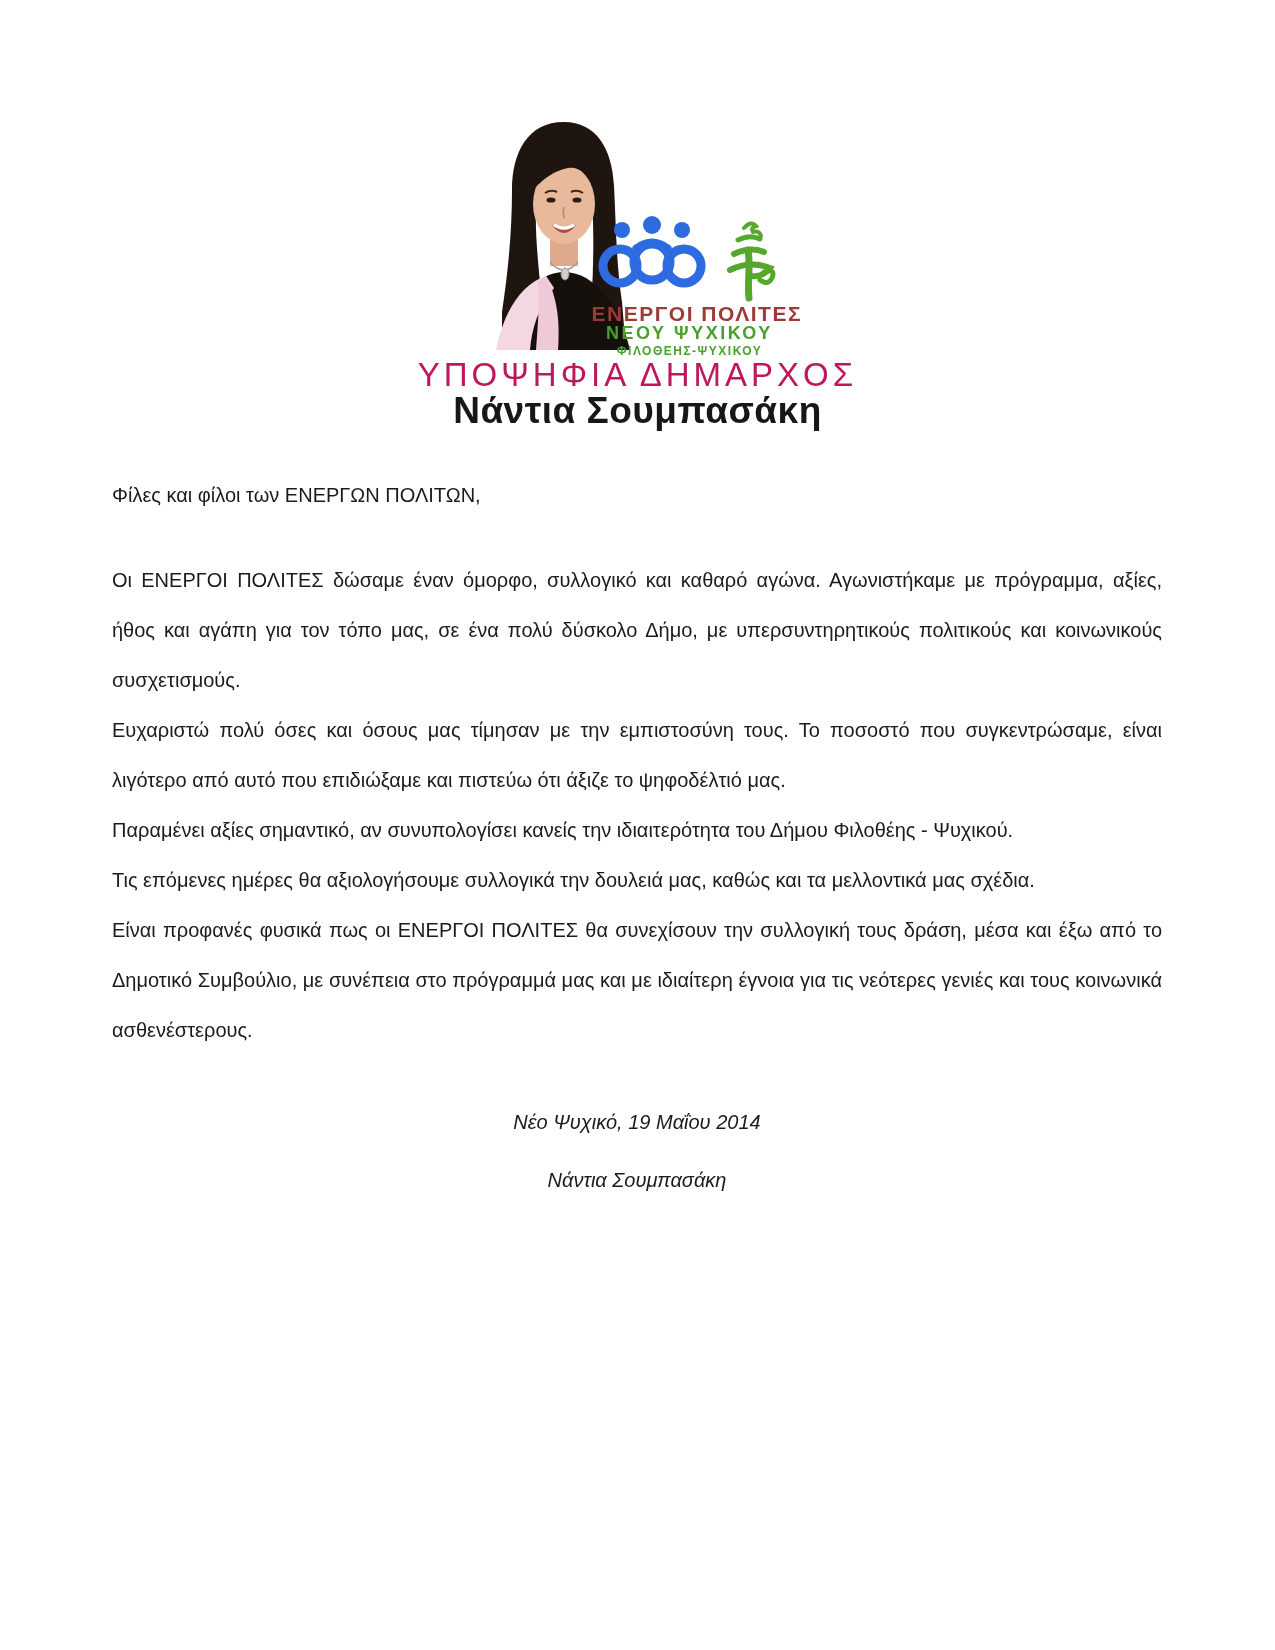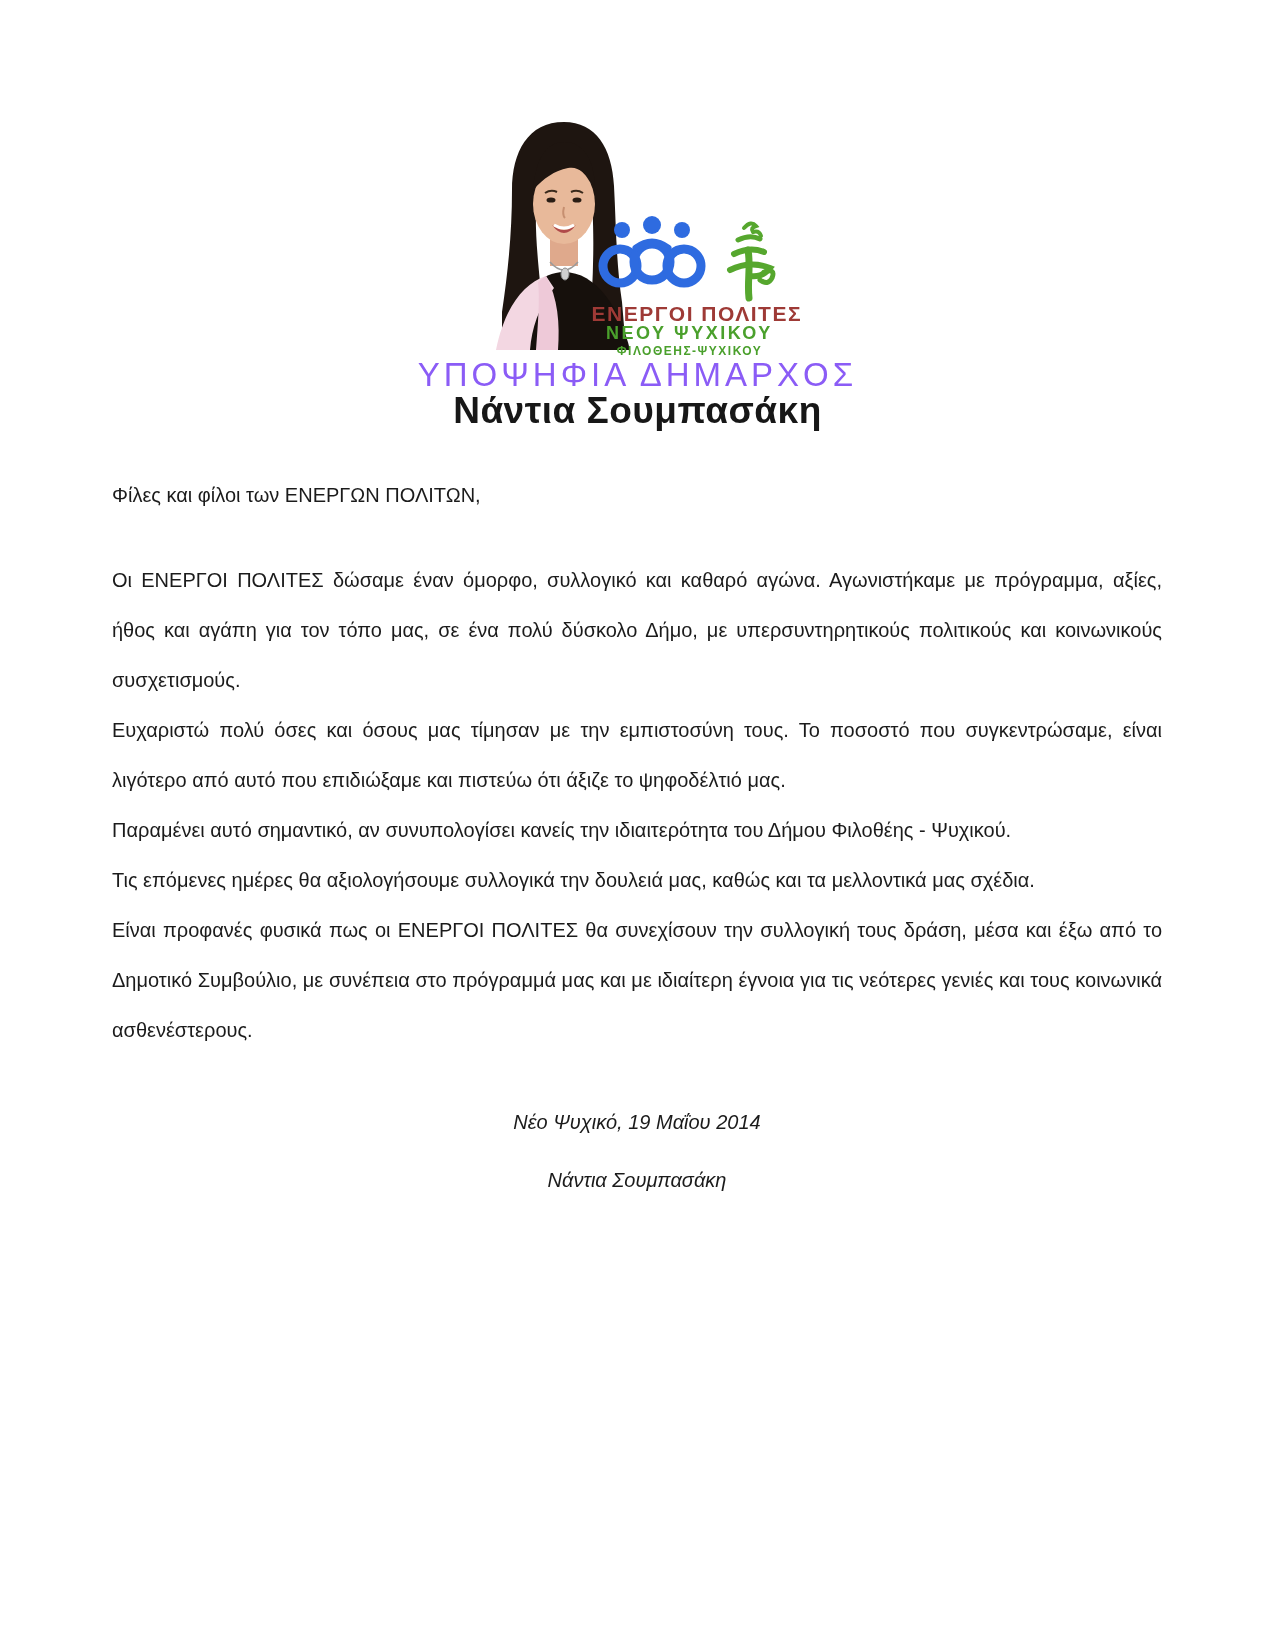--- a/index.html
+++ b/index.html
@@ -160,30 +160,30 @@
             <path d="M152,18 q7,-8 12,-2 q-6,2 -3,6 q6,-2 8,4" stroke-width="4"></path>
             <path d="M172,62 q12,-4 8,6 q-4,8 -12,2" stroke-width="5"></path>
           </g>
         </svg>
         <div class="logo-line1" style="color:#9e3a36">ΕΝΕΡΓΟΙ ΠΟΛΙΤΕΣ</div>
         <div class="logo-line2" style="color:#4aa02c">ΝΕΟΥ ΨΥΧΙΚΟΥ</div>
         <div class="logo-line3" style="color:#4aa02c">ΦΙΛΟΘΕΗΣ-ΨΥΧΙΚΟΥ</div>
       </div>
     </div>
 
-    <div class="candidacy-title" style="color:#8b5cf6">ΥΠΟΨΗΦΙΑ ΔΗΜΑΡΧΟΣ</div>
+    <div class="candidacy-title" style="color:#be185d">ΥΠΟΨΗΦΙΑ ΔΗΜΑΡΧΟΣ</div>
     <div class="candidate-name">Νάντια Σουμπασάκη</div>
   </div>
 
   <div class="letter-body">
     <p class="salutation">Φίλες και φίλοι των ΕΝΕΡΓΩΝ ΠΟΛΙΤΩΝ,</p>
 
     <p class="body-para">Οι ΕΝΕΡΓΟΙ ΠΟΛΙΤΕΣ δώσαμε έναν όμορφο, συλλογικό και καθαρό αγώνα. Αγωνιστήκαμε με πρόγραμμα, αξίες, ήθος και αγάπη για τον τόπο μας, σε ένα πολύ δύσκολο Δήμο, με υπερσυντηρητικούς πολιτικούς και κοινωνικούς συσχετισμούς.</p>
     <p class="body-para">Ευχαριστώ πολύ όσες και όσους μας τίμησαν με την εμπιστοσύνη τους. Το ποσοστό που συγκεντρώσαμε, είναι λιγότερο από αυτό που επιδιώξαμε και πιστεύω ότι άξιζε το ψηφοδέλτιό μας.</p>
-    <p class="body-para">Παραμένει αυτό σημαντικό, αν συνυπολογίσει κανείς την ιδιαιτερότητα του Δήμου Φιλοθέης - Ψυχικού.</p>
+    <p class="body-para">Παραμένει αξίες σημαντικό, αν συνυπολογίσει κανείς την ιδιαιτερότητα του Δήμου Φιλοθέης - Ψυχικού.</p>
     <p class="body-para">Τις επόμενες ημέρες θα αξιολογήσουμε συλλογικά την δουλειά μας, καθώς και τα μελλοντικά μας σχέδια.</p>
     <p class="body-para">Είναι προφανές φυσικά πως οι ΕΝΕΡΓΟΙ ΠΟΛΙΤΕΣ θα συνεχίσουν την συλλογική τους δράση, μέσα και έξω από το Δημοτικό Συμβούλιο, με συνέπεια στο πρόγραμμά μας και με ιδιαίτερη έγνοια για τις νεότερες γενιές και τους κοινωνικά ασθενέστερους.</p>
 
     <div class="closing">
       <p class="closing-line">Νέο Ψυχικό, 19 Μαΐου 2014</p>
       <p class="closing-line">Νάντια Σουμπασάκη</p>
     </div>
   </div>
 
 </div>

